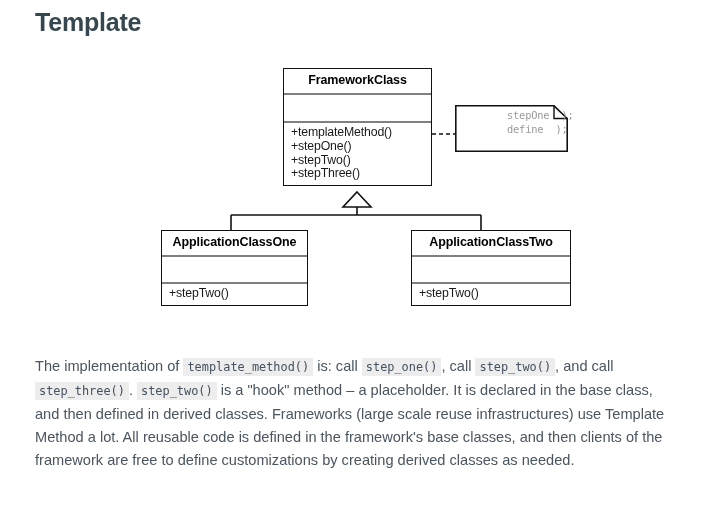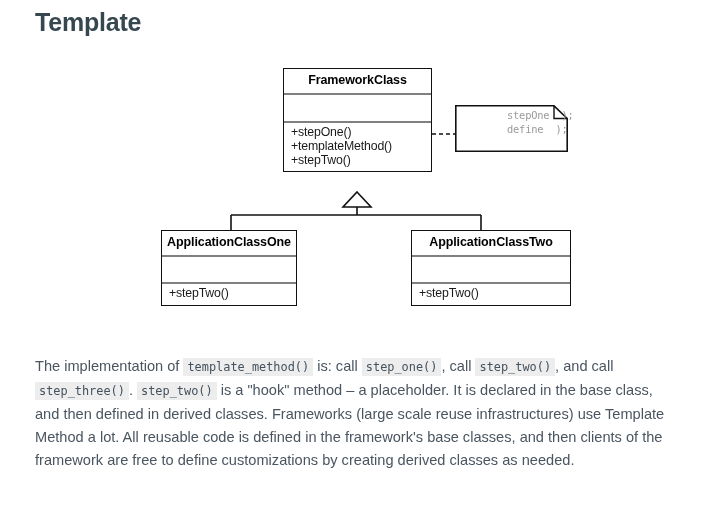--- a/index.html
+++ b/index.html
@@ -77,21 +77,21 @@
   }
   .uml-op {
     font-size: 12.3px;
     color: #1a1a1a;
     line-height: 13.6px;
     white-space: nowrap;
     letter-spacing: -0.15px;
   }
 
   #class-framework  { left: 283px; top: 13px;  width: 149px; }
-  #class-app-one    { left: 161px; top: 175px; width: 136px; }
+  #class-app-one    { left: 161px; top: 175px; width: 147px; }
   #class-app-two    { left: 411px; top: 175px; width: 160px; }
 
   #class-app-one .uml-attrs,
   #class-app-two .uml-attrs { height: 25px; }
 
   
   #uml-note {
     position: absolute;
     left: 455px;
     top: 50px;
@@ -163,23 +163,24 @@
 
     <polygon points="357,137 371,152 343,152" fill="#ffffff" stroke="#111111" stroke-width="1.6" stroke-linejoin="miter"></polygon>
   </svg>
 
   <div class="uml-class" id="class-framework">
     <div class="uml-name">FrameworkClass</div>
     <div class="uml-divider"></div>
     <div class="uml-attrs"></div>
     <div class="uml-divider"></div>
     <div class="uml-ops">
+      <div class="uml-op">+templateMethod()</div>
       <div class="uml-op">+stepOne()</div>
-      <div class="uml-op">+templateMethod()</div>
       <div class="uml-op">+stepTwo()</div>
+      <div class="uml-op">+stepThree()</div>
     </div>
   </div>
 
   <div id="uml-note">
     <svg class="note-shape" viewBox="0 0 113 47">
       <path d="M0.8,0.8 H99 L112.2,13.5 V46.2 H0.8 Z" fill="#ffffff" stroke="#111111" stroke-width="1.6" stroke-linejoin="miter"></path>
       <path d="M99,0.8 V13.5 H112.2" fill="none" stroke="#111111" stroke-width="1.4" stroke-linejoin="miter"></path>
     </svg>
     <div class="note-text">
       <div class="note-line">stepOne  );</div>

